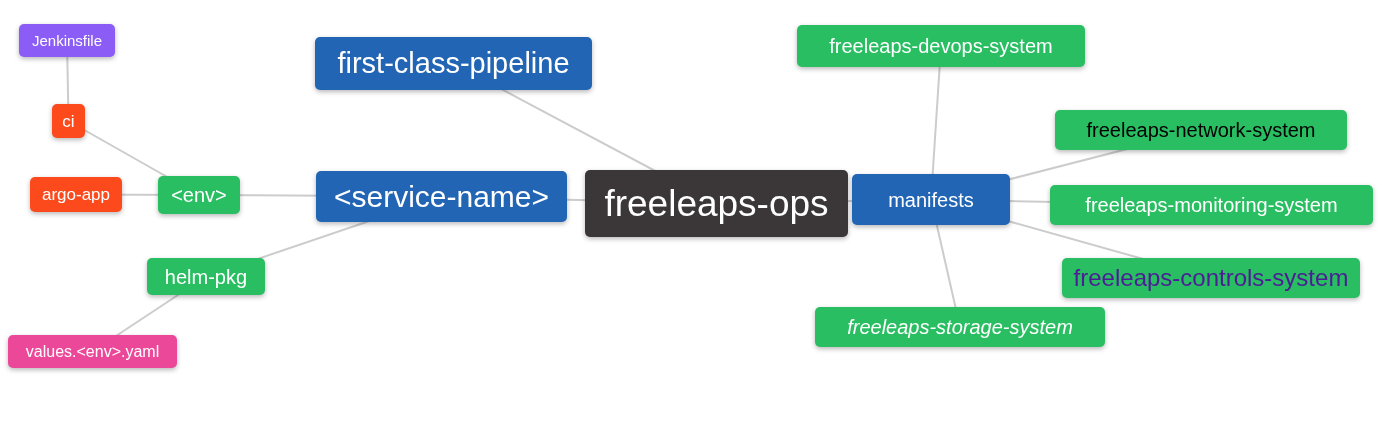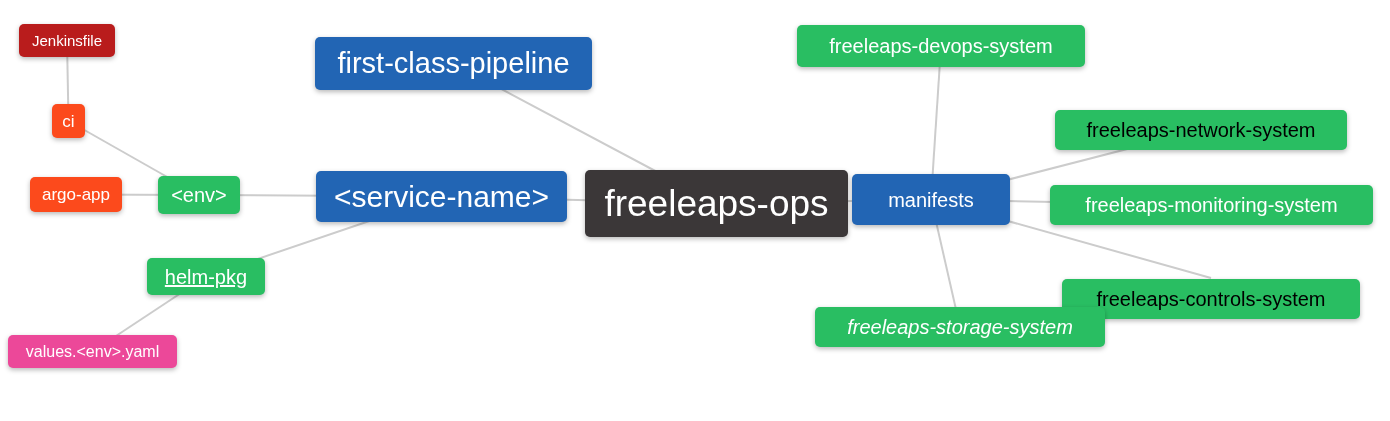--- a/index.html
+++ b/index.html
@@ -55,23 +55,23 @@
       <line x1="931" y1="199.5" x2="1201" y2="130" stroke="#cccccc" stroke-width="2"></line>
       <line x1="931" y1="199.5" x2="1211.5" y2="205" stroke="#cccccc" stroke-width="2"></line>
       <line x1="931" y1="199.5" x2="1211" y2="278" stroke="#cccccc" stroke-width="2"></line>
       <line x1="931" y1="199.5" x2="960" y2="327" stroke="#cccccc" stroke-width="2"></line>
     </svg>
 <div class="mm-node" style="left: 585px; top: 170px; width: 263px; height: 67px; font-size: 37px; background: rgb(59, 55, 56); color: rgb(255, 255, 255);">freeleaps-ops</div>
     <div class="mm-node" style="left: 315px; top: 37px; width: 277px; height: 53px; font-size: 29px; background: rgb(34, 101, 180); color: rgb(255, 255, 255);">first-class-pipeline</div>
     <div class="mm-node" style="left: 316px; top: 171px; width: 251px; height: 51px; font-size: 30px; background: rgb(34, 101, 180); color: rgb(255, 255, 255);">&lt;service-name&gt;</div>
     <div class="mm-node" style="left: 852px; top: 174px; width: 158px; height: 51px; font-size: 20px; background: rgb(34, 101, 180); color: rgb(255, 255, 255);">manifests</div>
     <div class="mm-node" style="left: 158px; top: 176px; width: 82px; height: 38px; font-size: 20px; background: rgb(41, 190, 98); color: rgb(255, 255, 255);">&lt;env&gt;</div>
-    <div class="mm-node" style="left: 147px; top: 258px; width: 118px; height: 37px; font-size: 20px; background: rgb(41, 190, 98); color: rgb(255, 255, 255); text-decoration: underline;">helm-pkg</div>
+    <div class="mm-node" style="left: 147px; top: 258px; width: 118px; height: 37px; font-size: 20px; background: rgb(41, 190, 98); color: rgb(255, 255, 255);">helm-pkg</div>
     <div class="mm-node" style="left: 52px; top: 104px; width: 33px; height: 34px; font-size: 17px; background: rgb(252, 74, 28); color: rgb(255, 255, 255);">ci</div>
     <div class="mm-node" style="left: 30px; top: 177px; width: 92px; height: 35px; font-size: 17px; background: rgb(252, 74, 28); color: rgb(255, 255, 255);">argo-app</div>
     <div class="mm-node" style="left: 8px; top: 335px; width: 169px; height: 33px; font-size: 16px; background: #ec4899; color: rgb(255, 255, 255);">values.&lt;env&gt;.yaml</div>
-    <div class="mm-node" style="left: 19px; top: 24px; width: 96px; height: 33px; font-size: 15px; background: #b91c1c; color: rgb(255, 255, 255);">Jenkinsfile</div>
+    <div class="mm-node" style="left: 19px; top: 24px; width: 96px; height: 33px; font-size: 15px; background: #8b5cf6; color: rgb(255, 255, 255);">Jenkinsfile</div>
     <div class="mm-node" style="left: 797px; top: 25px; width: 288px; height: 42px; font-size: 20px; background: rgb(41, 190, 98); color: rgb(255, 255, 255); text-align: right;">freeleaps-devops-system</div>
     <div class="mm-node" style="left: 1055px; top: 110px; width: 292px; height: 40px; font-size: 20px; background: rgb(41, 190, 98); color: #000000;">freeleaps-network-system</div>
     <div class="mm-node" style="left: 1050px; top: 185px; width: 323px; height: 40px; font-size: 20px; background: rgb(41, 190, 98); color: rgb(255, 255, 255);">freeleaps-monitoring-system</div>
-    <div class="mm-node" style="left: 1062px; top: 258px; width: 298px; height: 40px; font-size: 20px; background: rgb(41, 190, 98); color: #000000; margin-top: 21px;">freeleaps-controls-system</div>
+    <div class="mm-node" style="left: 1062px; top: 258px; width: 298px; height: 40px; font-size: 24px; background: rgb(41, 190, 98); color: #4c1d95;">freeleaps-controls-system</div>
     <div class="mm-node" style="left: 815px; top: 307px; width: 290px; height: 40px; font-size: 20px; background: rgb(41, 190, 98); color: rgb(255, 255, 255); font-style: italic;">freeleaps-storage-system</div>
   </div>
 
 </body></html>

